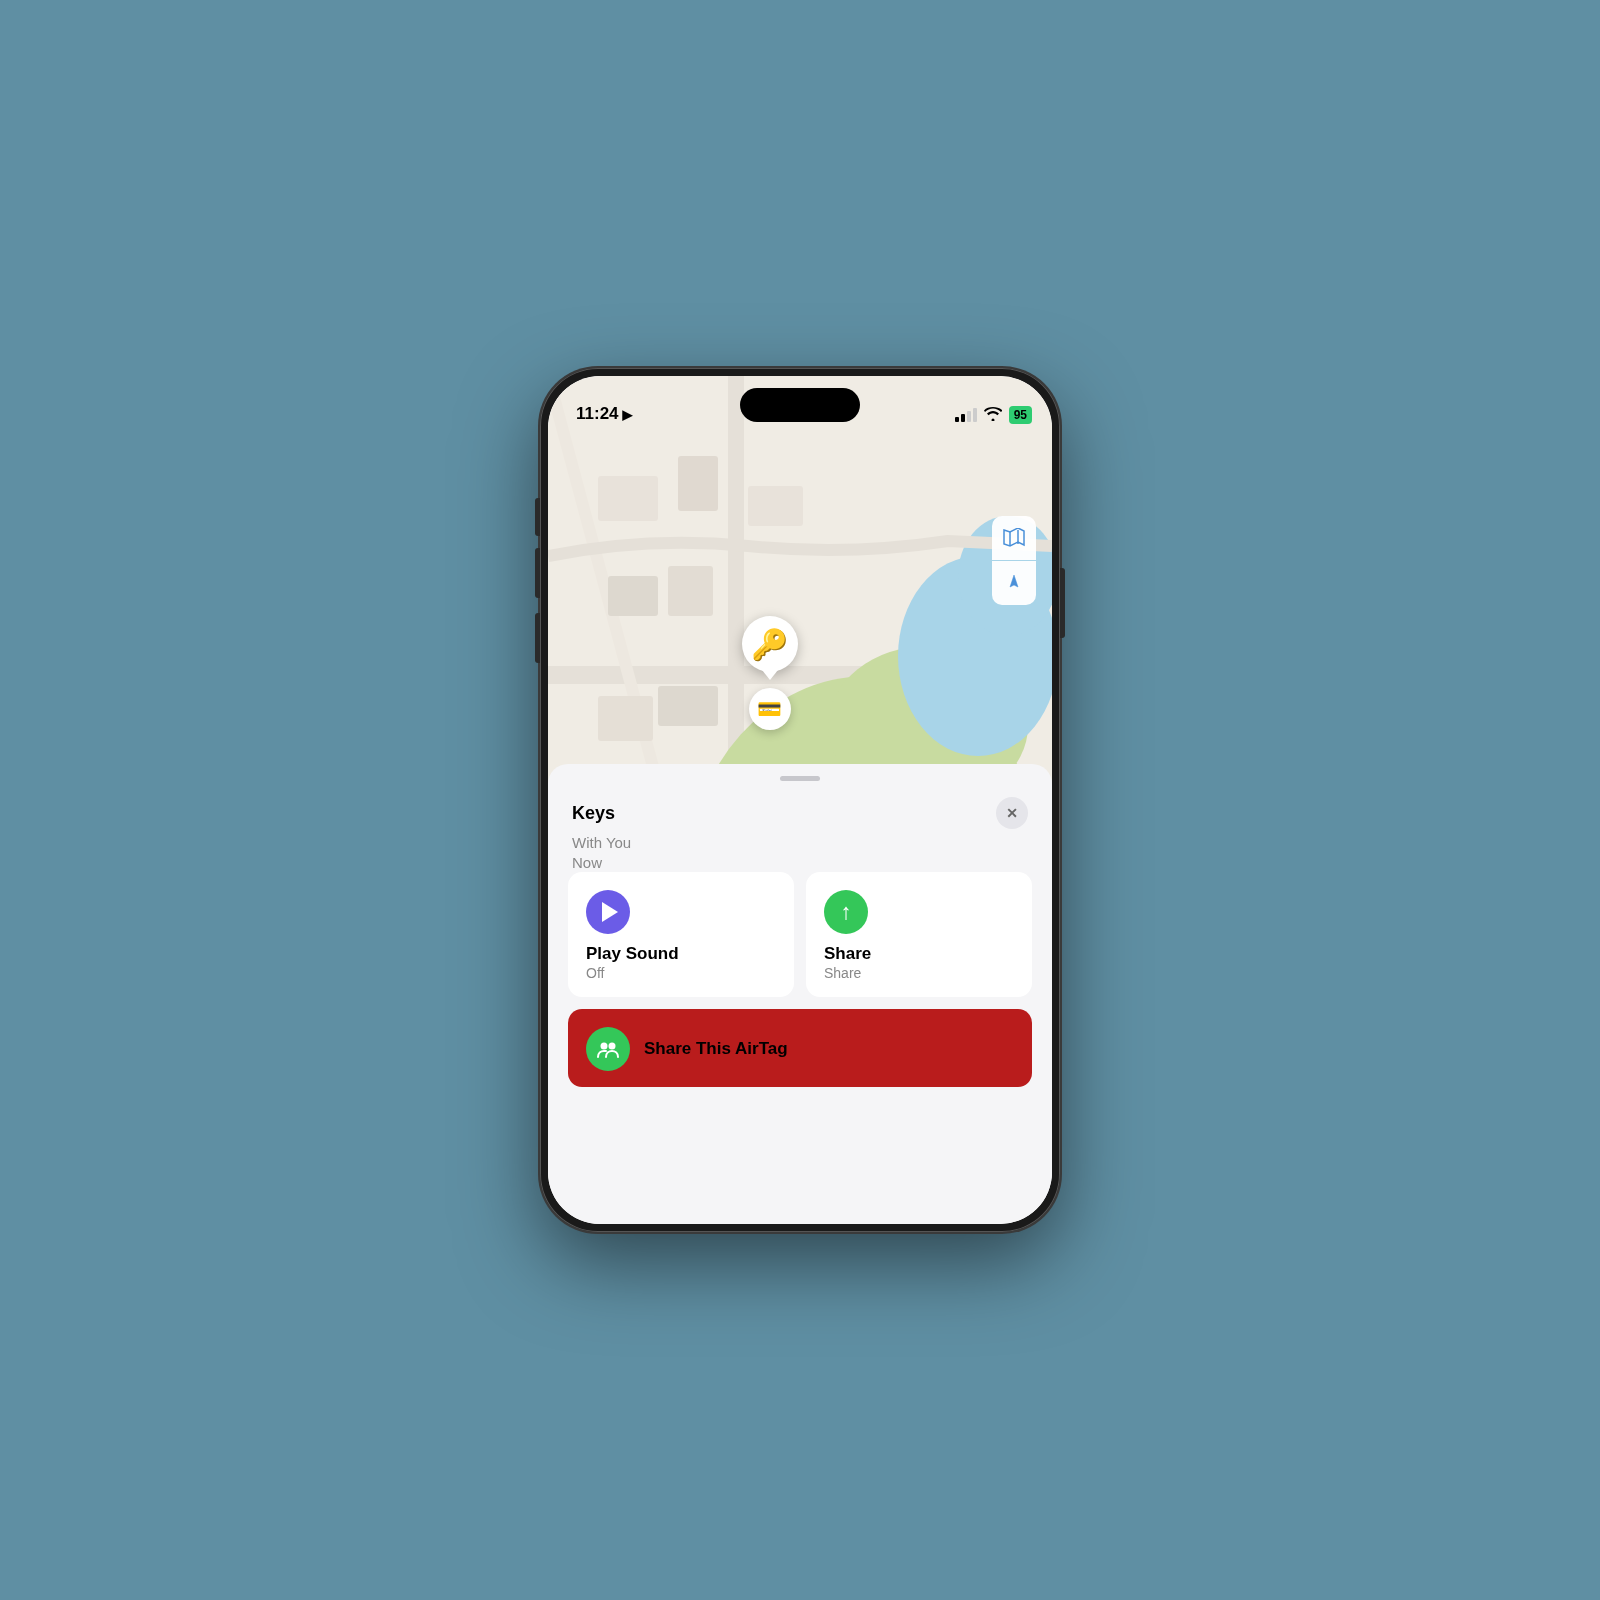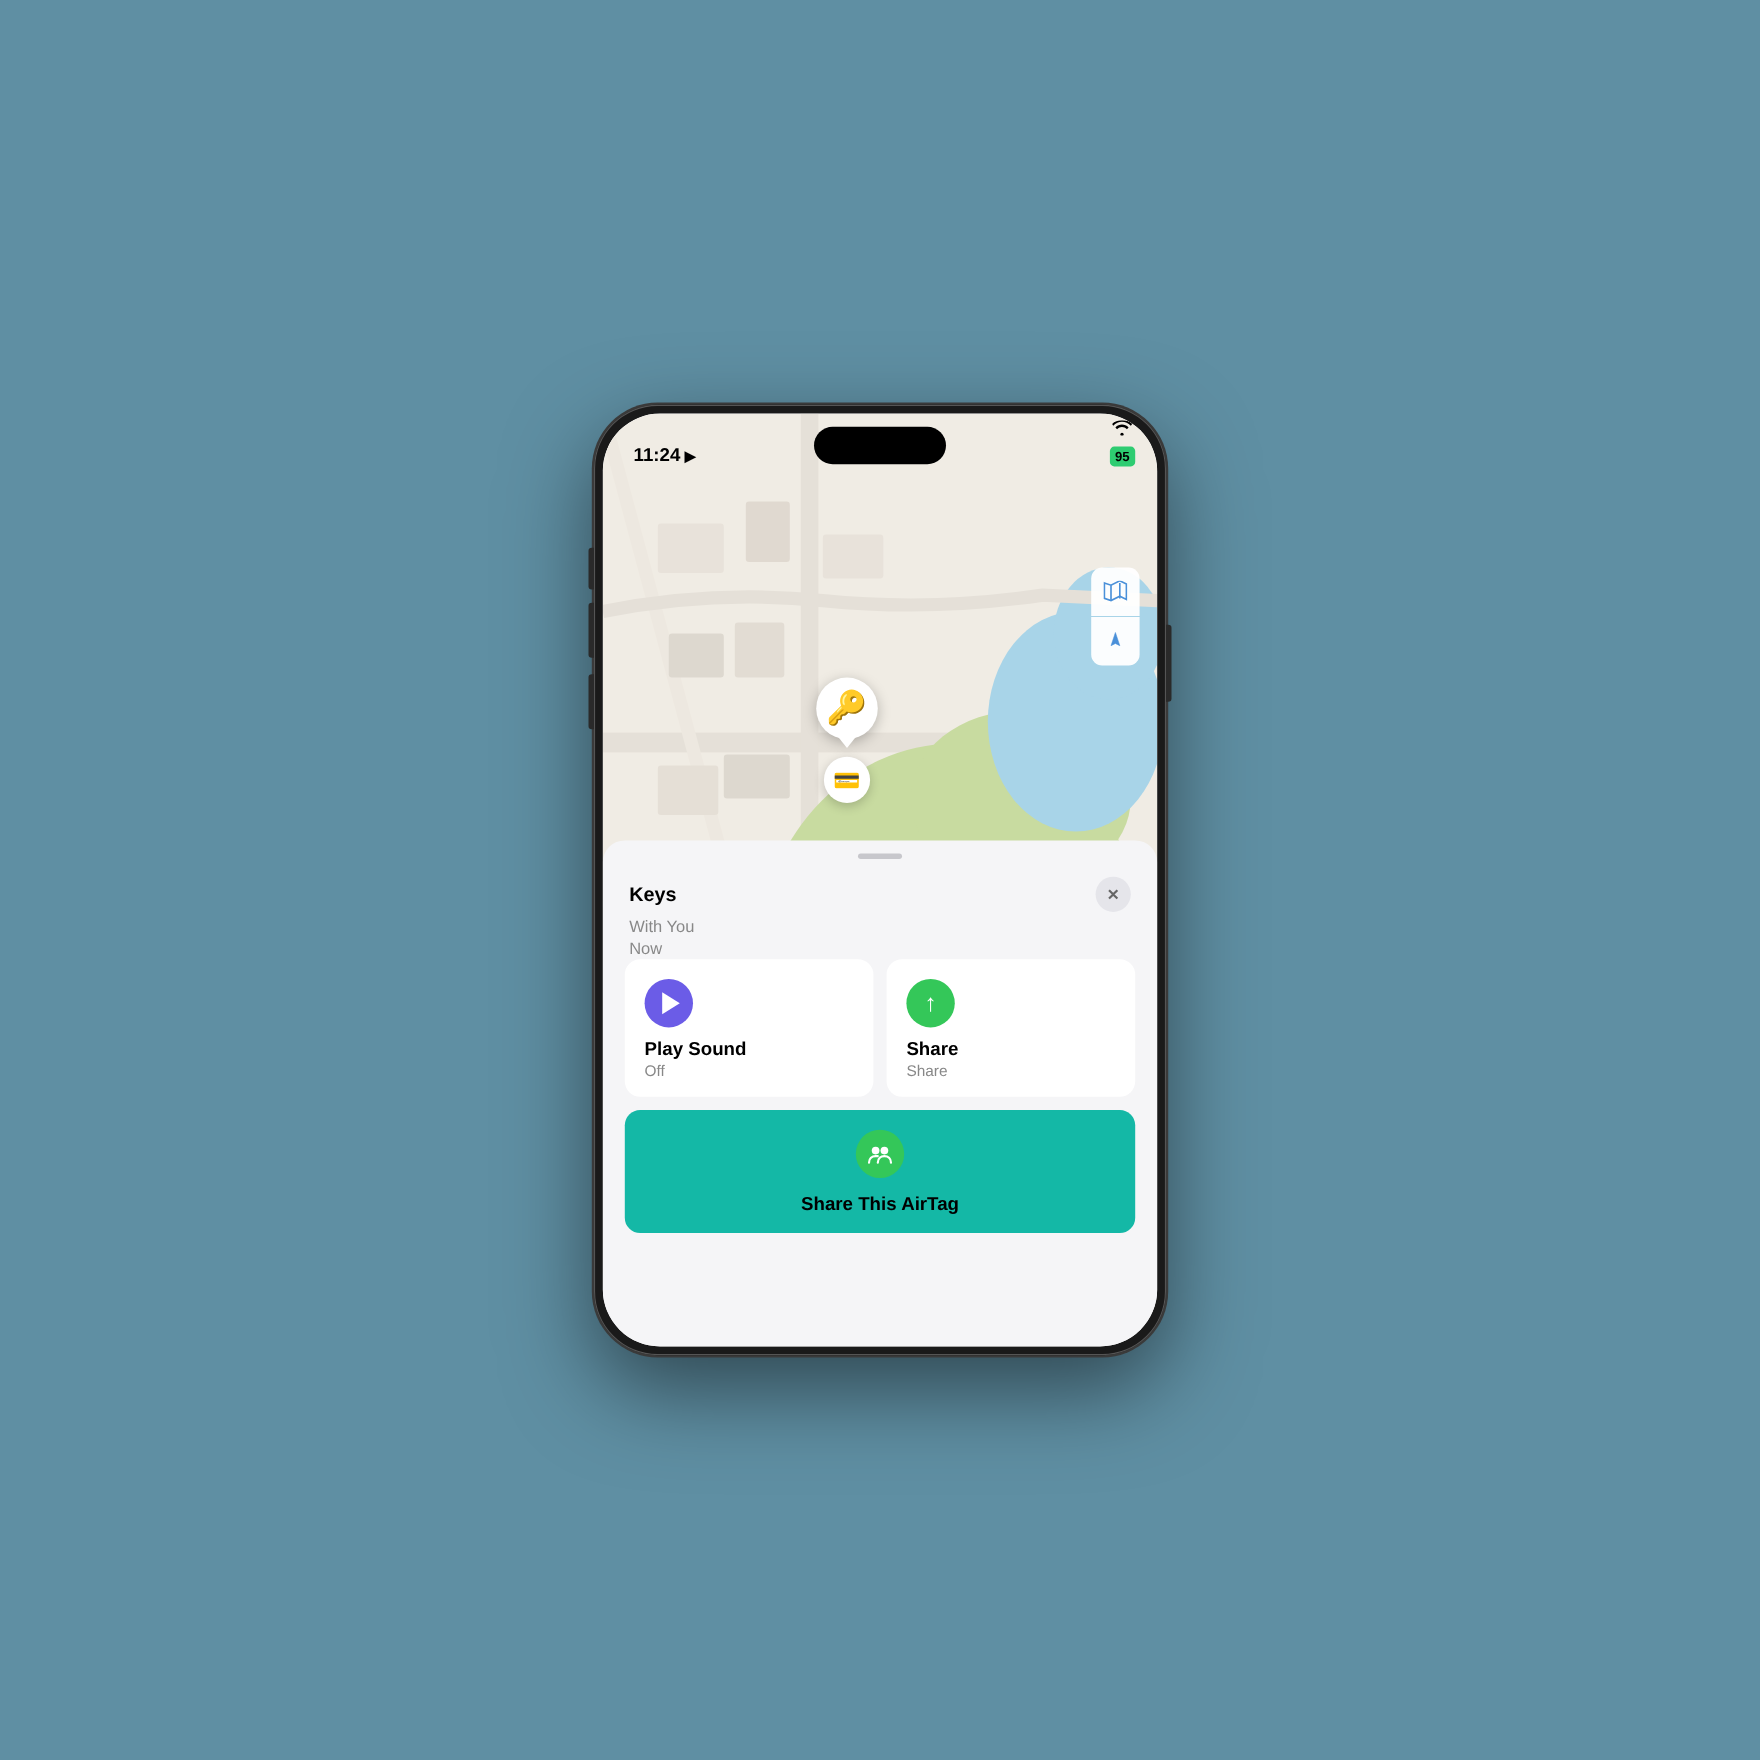--- a/index.html
+++ b/index.html
@@ -97,21 +97,20 @@
       color: #000;
       display: flex;
       align-items: center;
       gap: 4px;
     }
 
     .status-icons {
       display: flex;
       align-items: center;
       gap: 7px;
-      flex-direction: column;
     }
 
     .signal-bars {
       display: flex;
       align-items: flex-end;
       gap: 2px;
     }
     .signal-bar {
       width: 4px;
       background: #000;
@@ -338,26 +337,26 @@
       line-height: 1.2;
     }
 
     .action-sublabel {
       font-size: 14px;
       color: #888;
       margin-top: 1px;
     }
 
     .action-card-wide {
-      background: #14b8a6;
+      background: #b91c1c;
       border-radius: 14px;
       padding: 18px 18px 16px;
       cursor: pointer;
       display: flex;
-      flex-direction: column;
+      flex-direction: row;
       align-items: center;
       gap: 14px;
     }
 
     .action-label-wide {
       font-size: 17px;
       font-weight: 700;
       color: #000;
     }
 

